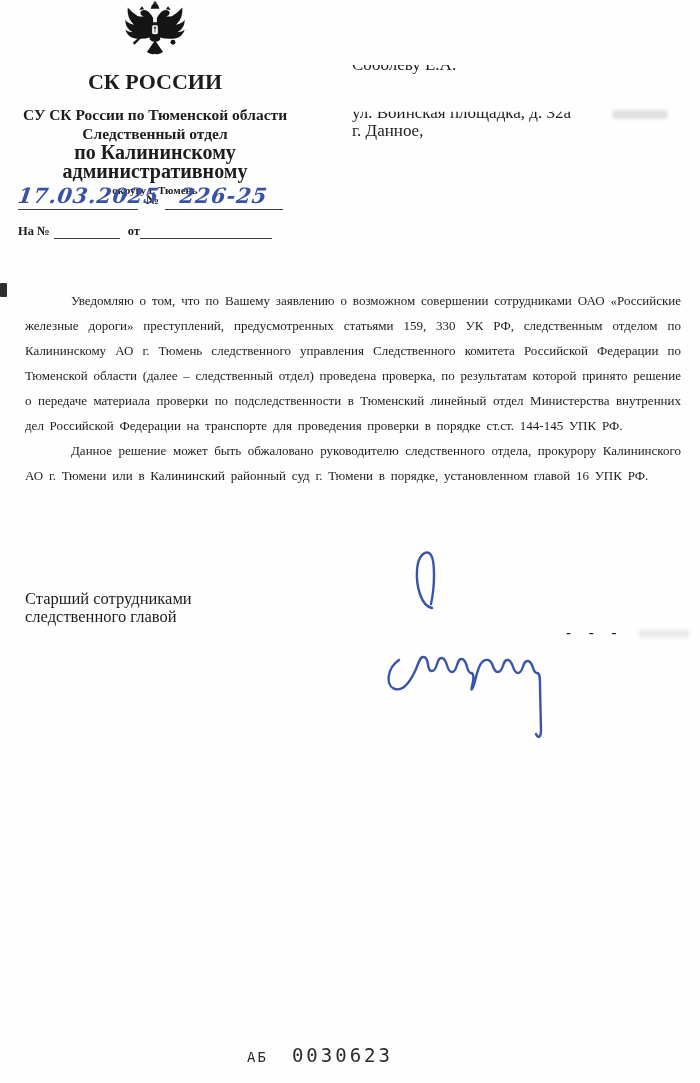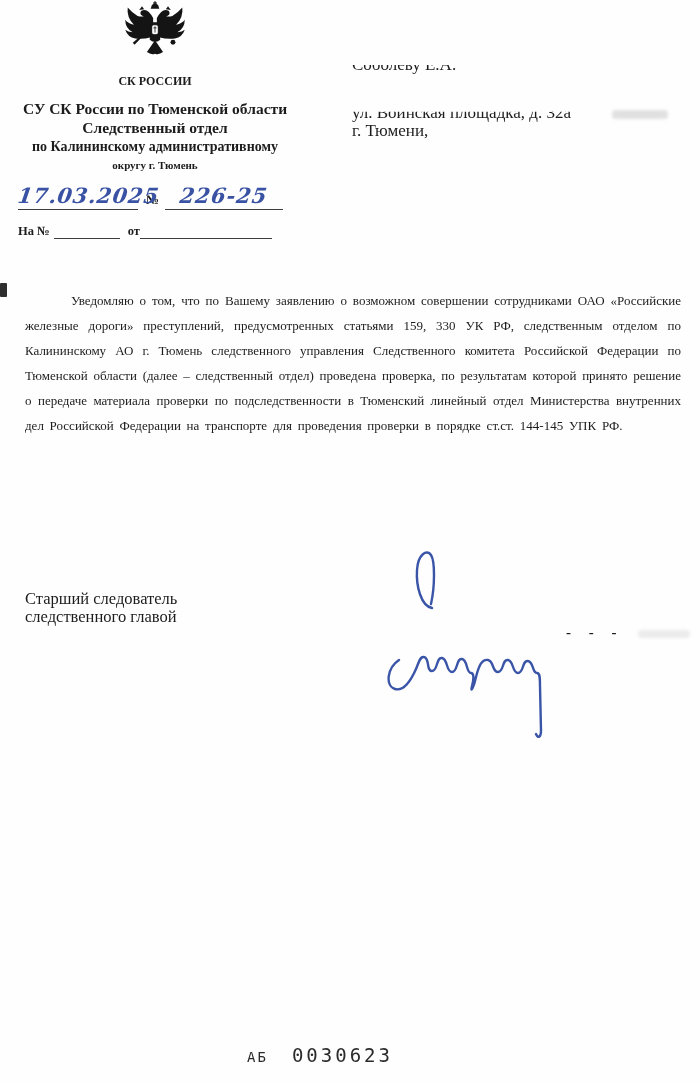--- a/index.html
+++ b/index.html
@@ -12,24 +12,24 @@
     overflow:hidden;
   }
 
   
   .letterhead{
     position:absolute;left:5px;top:0;width:300px;
     text-align:center;
   }
   .emblem{width:62px;height:62px;margin:0 auto 10px auto;}
   .org{font-weight:bold;line-height:19px;}
-  .org.l1{font-size:12px;margin-bottom:8px;}
+  .org.l1{font-size:22px;margin-bottom:14px;}
   .org.l2{font-size:15.5px;}
   .org.l3{font-size:15.5px;}
-  .org.l4{font-size:14px;}
+  .org.l4{font-size:20px;}
   .org.l5{font-size:11px;}
 
   
   .ref-block{position:absolute;left:18px;top:183px;width:280px;}
   .ref-line1{display:flex;align-items:flex-end;}
   .hand{
     font-family:"DejaVu Serif", serif;
     font-style:italic;font-weight:bold;
     color:#3952a3;font-size:21px;
     transform:skewX(-8deg);
@@ -126,21 +126,21 @@
     <div class="org l1">СК РОССИИ</div>
     <div class="org l2">СУ СК России по Тюменской области</div>
     <div class="org l3">Следственный отдел</div>
     <div class="org l4">по Калининскому административному</div>
     <div class="org l5">округу г. Тюмень</div>
   </div>
 
   <div class="addressee">
     <div class="line a-name">Соболеву Е.А.</div>
     <div class="line a-street">ул. Воинская площадка, д. 32а</div>
-    <div class="line a-city">г. Тюмени,</div>
+    <div class="line a-city">г. Данное,</div>
   </div>
   <div class="smudge s1"></div>
 
   <div class="ref-block">
     <div class="ref-line1">
       <span class="u-cell date-cell"><span class="hand">17.03.2025</span></span>
       <span class="no-sign">№</span>
       <span class="u-cell num-cell"><span class="hand">226-25</span></span>
     </div>
     <div class="ref-line2">
@@ -148,24 +148,25 @@
       <span class="blank b1"></span>
       <span class="ot-label">от</span>
       <span class="blank b2"></span>
     </div>
   </div>
 
   <div class="artifact edge-mark"></div>
 
   <main class="body-text">
     <p>Уведомляю о том, что по Вашему заявлению о возможном совершении сотрудниками ОАО «Российские железные дороги» преступлений, предусмотренных статьями 159, 330 УК РФ, следственным отделом по Калининскому АО г. Тюмень следственного управления Следственного комитета Российской Федерации по Тюменской области (далее – следственный отдел) проведена проверка, по результатам которой принято решение о передаче материала проверки по подследственности в Тюменский линейный отдел Министерства внутренних дел Российской Федерации на транспорте для проведения проверки в порядке ст.ст. 144-145 УПК РФ.</p>
+    <p>Данное решение может быть обжаловано руководителю следственного отдела, прокурору Калининского АО г. Тюмени или в Калининский районный суд г. Тюмени в порядке, установленном главой 16 УПК РФ.</p>
   </main>
 
   <div class="sig-titles">
-    <div>Старший следователь</div>
+    <div>Старший сотрудниками</div>
     <div>следственного главой</div>
   </div>
 
   <svg class="sig-svg" width="190" height="195" viewBox="0 0 190 195">
     <g fill="none" stroke="#3a55a8" stroke-width="2.4" stroke-linecap="round">
       <path d="M 47 60 C 36 58 31 38 32 22 C 33 6 42 1 46 7 C 50 13 50 38 46 56"></path>
       <path d="M 14 112 C 2 120 0 138 10 141 C 20 144 27 130 31 121 C 34 114 35 108 39 109 C 45 110 41 123 47 123 C 53 123 51 109 57 110 C 63 111 61 124 67 124 C 73 124 71 110 77 111 C 83 112 81 125 86 125 C 89 125 89 131 87 138 C 85 146 89 139 91 129 C 94 117 97 111 103 112 C 109 113 107 124 113 124 C 119 124 117 111 123 112 C 129 113 127 125 133 125 C 139 125 137 112 143 113 C 149 114 147 125 152 125 C 155 125 155 130 155 138 L 156 183 C 156 189 153 191 151 186"></path>
     </g>
   </svg>
 

